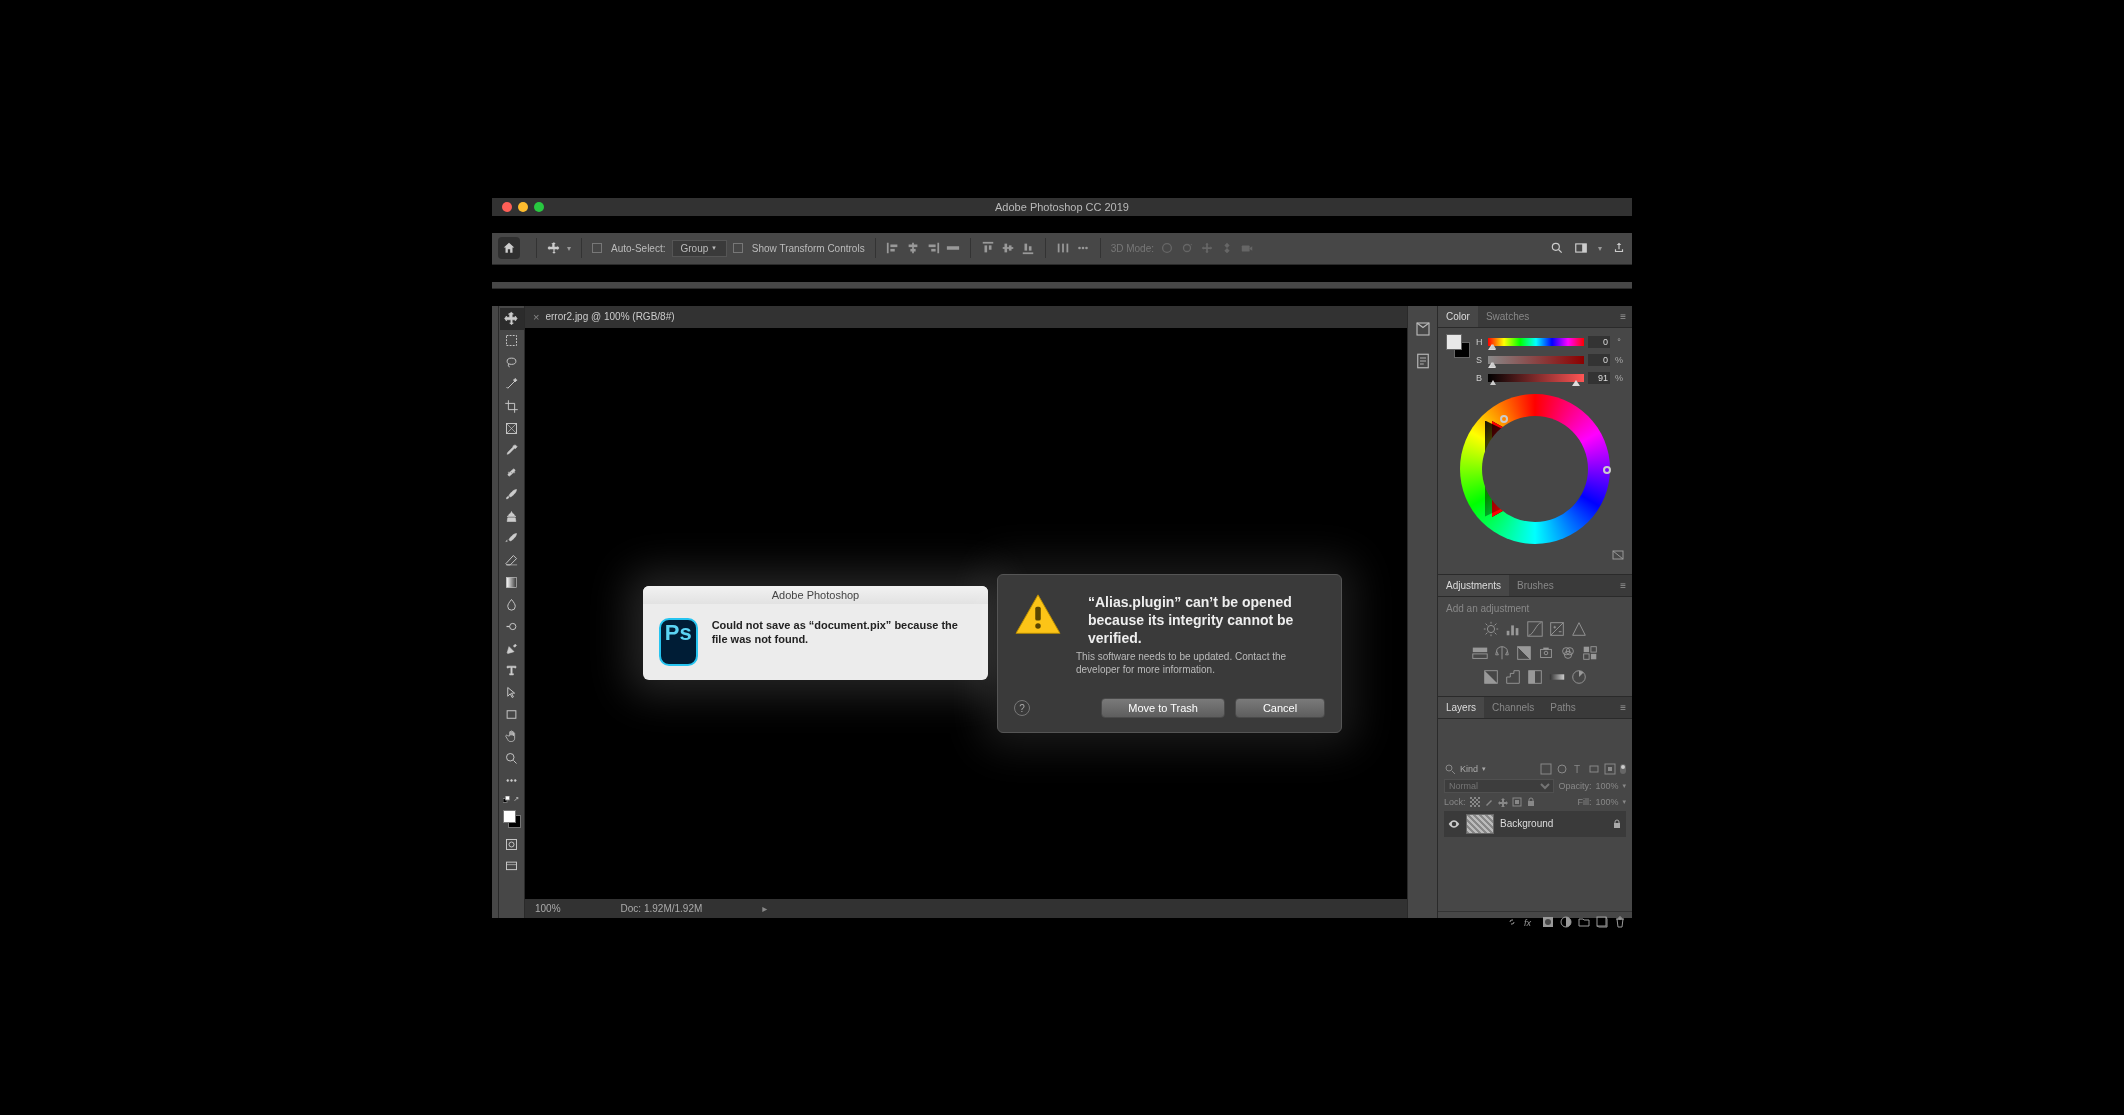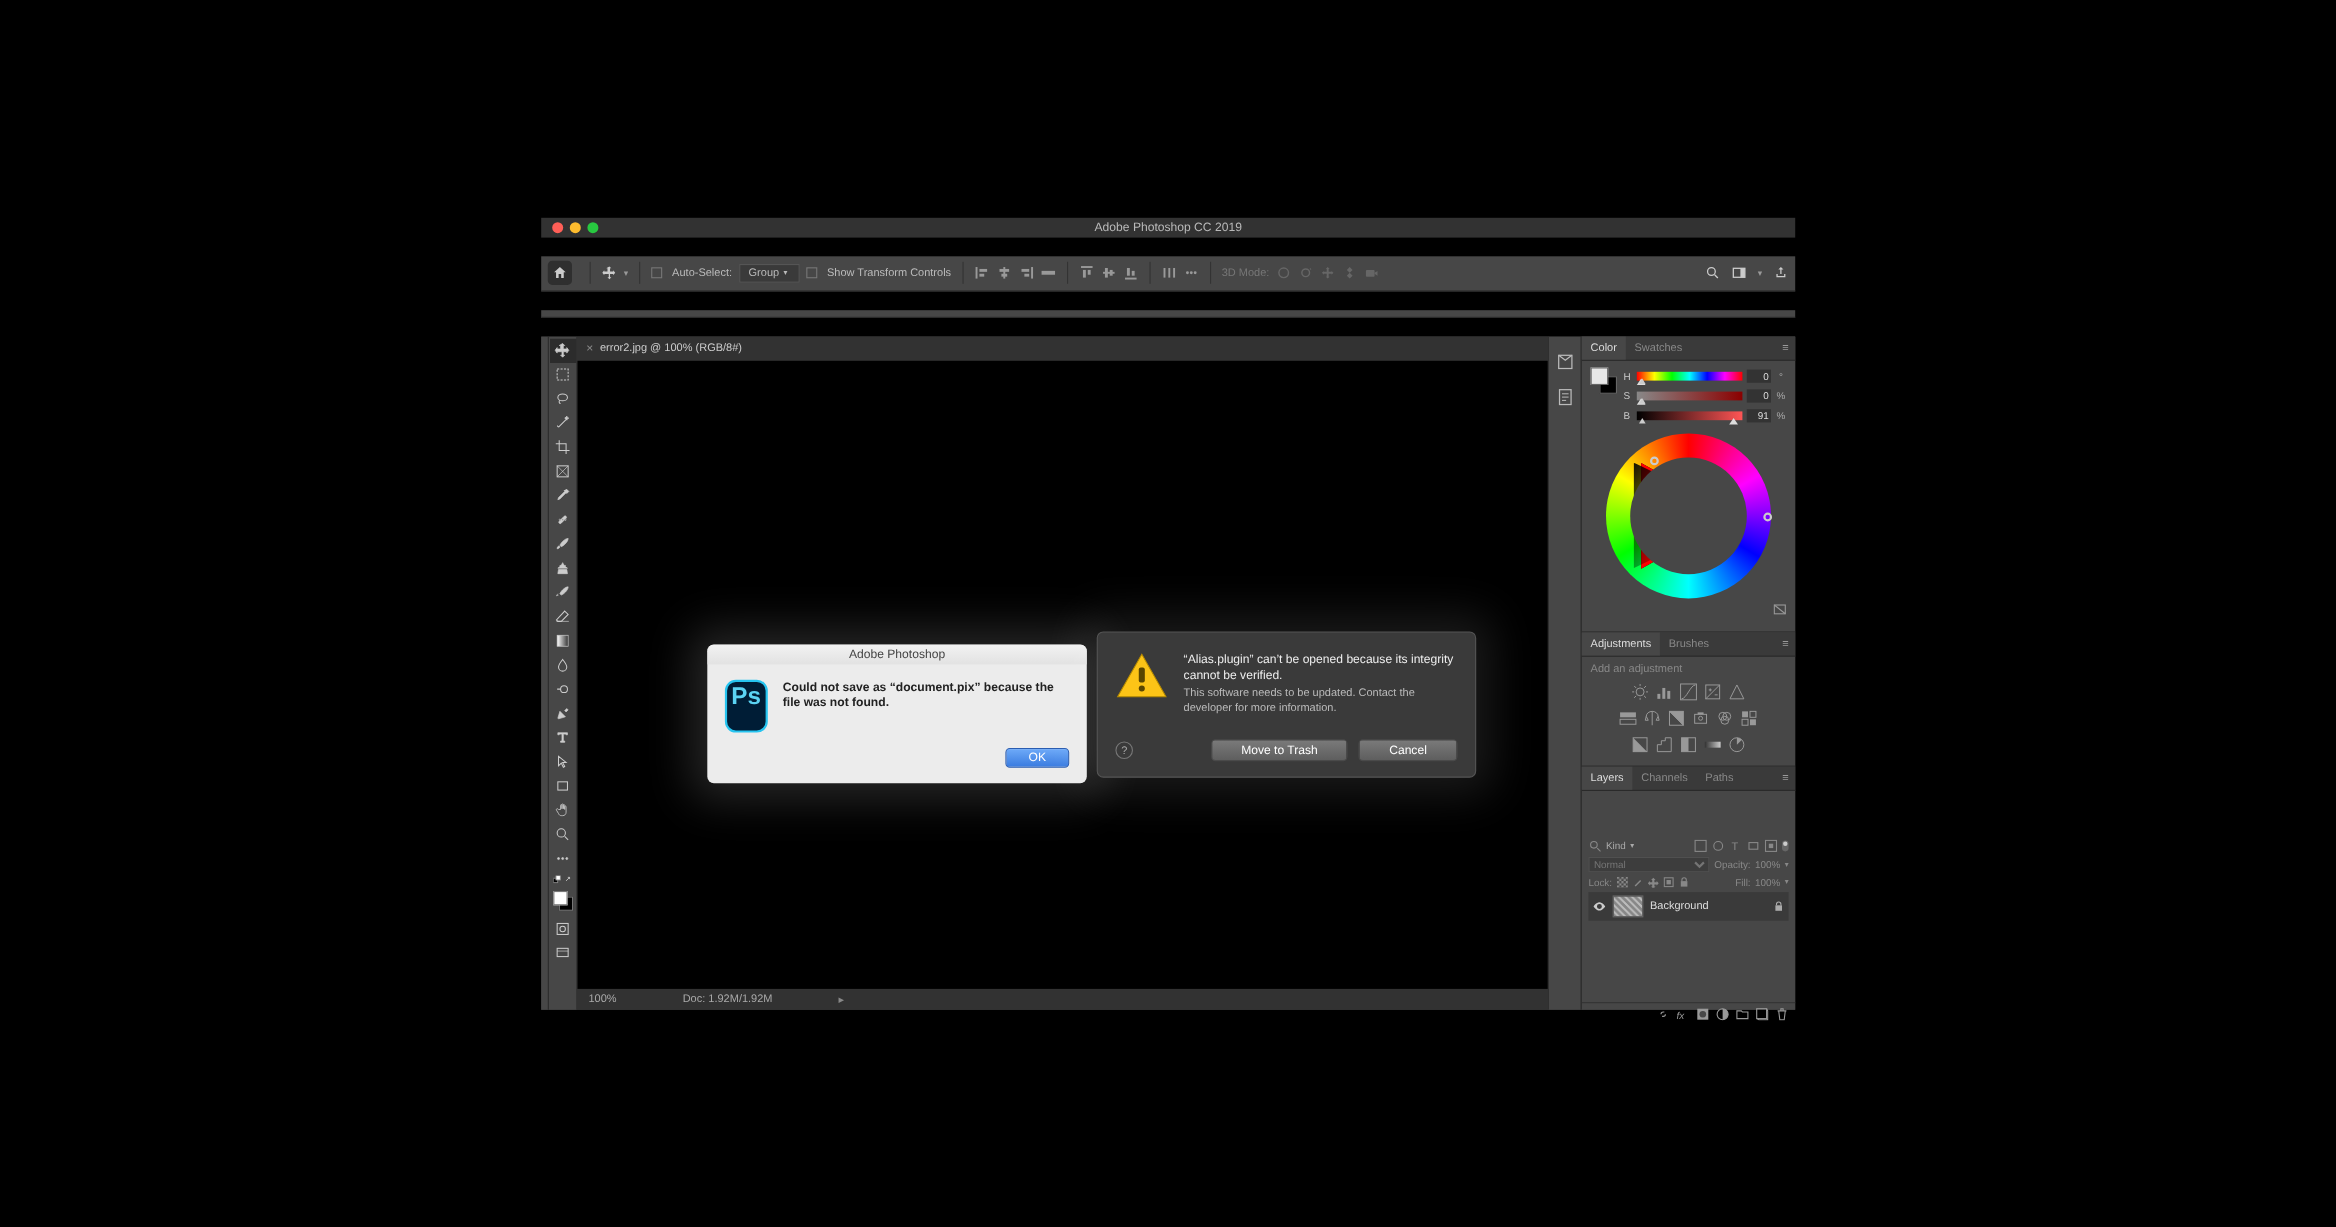--- a/index.html
+++ b/index.html
@@ -99,21 +99,21 @@
 .ps-icon { width: 50px; height: 48px; border-radius: 10px; background: #001d36; display:flex; align-items:flex-start; justify-content:center; border: 2px solid #26c4f0;}
 .ps-icon span { color: #5bd3f3; font-weight: 800; font-size: 22px; font-family: Arial; }
 .d1-text { font-size: 11px; font-weight:600; color: #222; line-height:1.35; }
 .d1-btnrow { display:flex; justify-content:flex-end; padding: 0 16px 14px; }
 .d1-btn { background: linear-gradient(#6da9f8,#3a7ce0); color: #fff; border: 1px solid #2a5cb0; border-radius: 4px; padding: 2px 20px; font-size: 11px; }
 
 .dialog2 { position: absolute; width: 345px; top: 246px; left: 472px; background: #3a3a3a; border-radius: 6px; border:1px solid #555; box-shadow: 0 0 40px 15px rgba(255,255,255,.1); padding: 18px 16px 14px 16px; }
 .d2-body { display:flex; gap:14px; }
 .warn-icon { width: 48px; height: 44px; }
 .d2-text { flex:1; }
-.d2-h { color: #eee; font-size: 11px; font-weight:400; line-height:1.3;}
+.d2-h { color: #eee; font-size: 14px; font-weight:700; line-height:1.3;margin-left:12px;}
 .d2-p { color: #bbb; font-size: 10px; margin-top:4px; line-height:1.25;}
 .d2-btnrow { display:flex; gap:10px; justify-content:flex-end; margin-top:22px; align-items:center; }
 .d2-help { width:16px;height:16px;border-radius:50%;border:1px solid #777;color:#aaa;font-size:10px;display:flex;align-items:center;justify-content:center; margin-right:auto;}
 .d2-btn { background: linear-gradient(#7a7a7a,#5e5e5e); color:#fff; border:1px solid #4a4a4a; border-radius:4px; padding: 3px 26px; font-size: 11px; min-width: 90px;}
 
 .collapse-strip { height: 7px; background: #474747; border-bottom: 1px solid #2a2a2a; }
 </style>
 </head>
 <body>
 
@@ -399,23 +399,20 @@
       </div>
       <div class="canvas">
 
         <div class="dialog1">
           <div class="d1-title">Adobe Photoshop</div>
           <div class="d1-body">
             <div class="ps-icon">
                 <span>Ps</span>
               </div>
             <div class="d1-text">Could not save as “document.pix” because the file was not found.</div>
-          </div>
-          <div class="d1-btnrow">
-            <button class="d1-btn">OK</button>
           </div>
         </div>
 
         <div class="dialog2">
           <div class="d2-body">
             <svg class="warn-icon" viewBox="0 0 52 48">
               <path d="M26 2L50 44H2z" fill="#fcc417" stroke="#b78b00" stroke-width="1"></path>
               <path d="M26 6L46 42H6z" fill="#fcc417"></path>
               <rect x="23" y="15" width="6" height="15" rx="2" fill="#5a4600"></rect>
               <circle cx="26" cy="36" r="3" fill="#5a4600"></circle>

